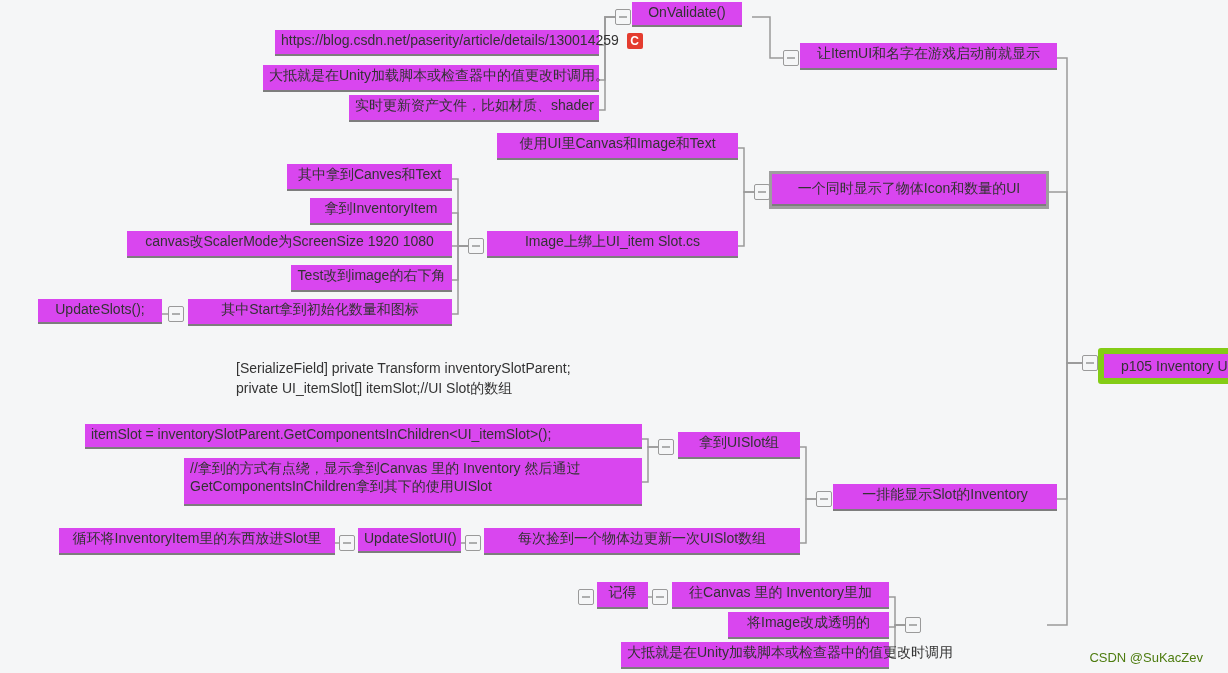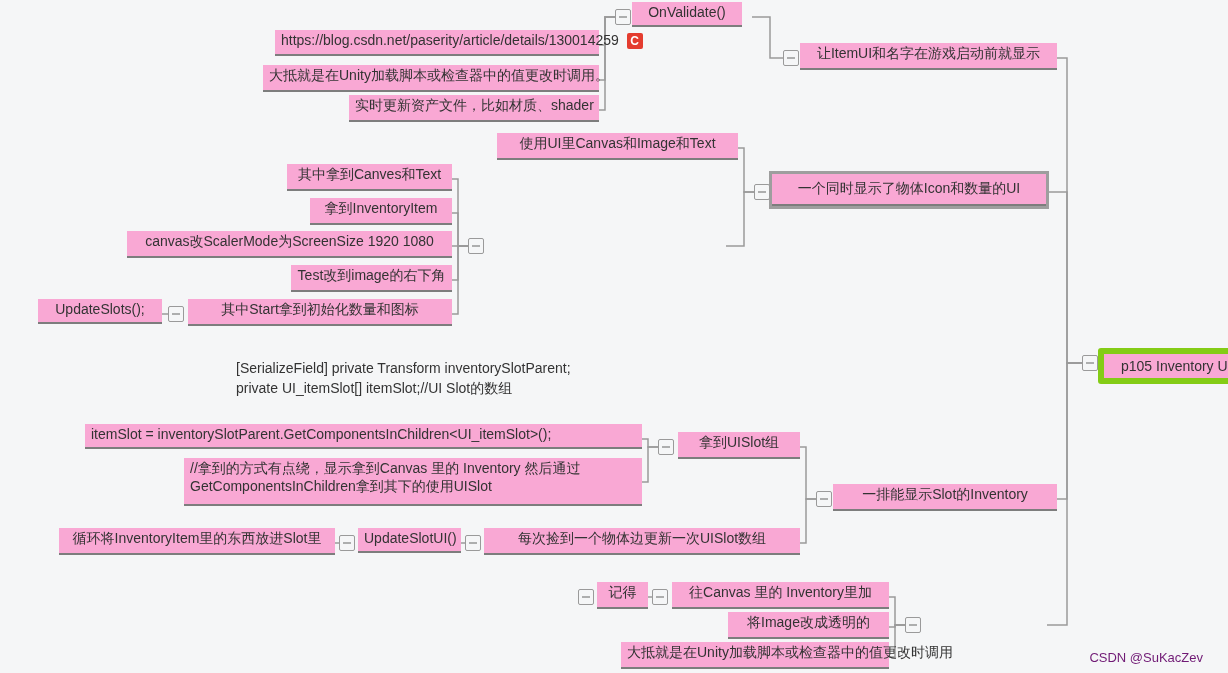--- a/index.html
+++ b/index.html
@@ -1,24 +1,24 @@
 <!DOCTYPE html>
 <html><head>
 <meta charset="utf-8">
 <style>
 html,body{margin:0;padding:0;width:1228px;height:673px;background:#f5f6f7;font-family:"Segoe UI","Microsoft YaHei",Arial,sans-serif;font-size:14px;color:#333;overflow:hidden}
 .stage{position:relative;width:1228px;height:673px}
 svg.lines{position:absolute;inset:0;width:1228px;height:673px;pointer-events:none}
-.node{position:absolute;background:#f9a8d4;border-bottom:2px solid #7d7d7d;padding:2px 6px 5px 6px;white-space:nowrap;text-align:center}
+.node{position:absolute;background:#d946ef;border-bottom:2px solid #7d7d7d;padding:2px 6px 5px 6px;white-space:nowrap;text-align:center}
 .tog{display:inline-block;width:14px;height:14px;border:1px solid #9a9a9a;border-radius:2px;background:#f5f6f7;position:absolute;top:50%;transform:translateY(-50%);cursor:pointer}
 .tog::before{content:"";position:absolute;left:3px;right:3px;top:50%;height:1px;background:#666;transform:translateY(-50%)}
 .sel{outline:3px solid #9e9e9e;outline-offset:0;border-radius:0}
 .root{border:6px solid #84cc16;border-radius:3px;padding:4px 17px}
 .icon-c{display:inline-block;width:16px;height:16px;background:#e43c2f;color:#fff;font-weight:bold;font-size:12px;line-height:16px;text-align:center;border-radius:2px;margin-left:4px;vertical-align:middle}
-.wm{position:absolute;right:25px;bottom:8px;color:#701a75;font-size:13px}
+.wm{position:absolute;right:25px;bottom:8px;color:#4d7c0f;font-size:13px}
 </style>
 </head>
 <body>
 
 <div class="stage">
 <svg class="lines">
   <path d="M1082 363 h-15 V58  h-20" stroke="#9a9a9a" fill="none" stroke-width="1.5"></path>
   <path d="M1082 363 h-15 V192 h-20" stroke="#9a9a9a" fill="none" stroke-width="1.5"></path>
   <path d="M1082 363 h-15 V499 h-20" stroke="#9a9a9a" fill="none" stroke-width="1.5"></path>
   <path d="M1082 363 h-15 V625 h-20" stroke="#9a9a9a" fill="none" stroke-width="1.5"></path>
@@ -53,20 +53,21 @@
 <span class="tog" style="left:783px;top:58px"></span>
 <div class="node" style="left:632px;top:2px;width:98px"><span>OnValidate()</span></div>
 <span class="tog" style="left:615px;top:17px"></span>
 <div class="node" style="left:275px;top:30px;width:312px;text-align:left"><span>https://blog.csdn.net/paserity/article/details/130014259</span> <span class="icon-c">C</span></div>
 <div class="node" style="left:263px;top:65px;width:324px"><span>大抵就是在Unity加载脚本或检查器中的值更改时调用。</span></div>
 <div class="node" style="left:349px;top:95px;width:238px"><span>实时更新资产文件，比如材质、shader</span></div>
 
 <div class="node sel" style="left:772px;top:174px;width:258px;padding:6px 8px"><span>一个同时显示了物体Icon和数量的UI</span></div>
 <span class="tog" style="left:754px;top:192px"></span>
 <div class="node" style="left:497px;top:133px;width:229px"><span>使用UI里Canvas和Image和Text</span></div>
+<div class="node" style="left:487px;top:231px;width:239px"><span>Image上绑上UI_item Slot.cs</span></div>
 <span class="tog" style="left:468px;top:246px"></span>
 <div class="node" style="left:287px;top:164px;width:153px"><span>其中拿到Canves和Text</span></div>
 <div class="node" style="left:310px;top:198px;width:130px"><span>拿到InventoryItem</span></div>
 <div class="node" style="left:127px;top:231px;width:313px"><span>canvas改ScalerMode为ScreenSize 1920 1080</span></div>
 <div class="node" style="left:291px;top:265px;width:149px"><span>Test改到image的右下角</span></div>
 <div class="node" style="left:188px;top:299px;width:252px"><span>其中Start拿到初始化数量和图标</span></div>
 <span class="tog" style="left:168px;top:314px"></span>
 <div class="node" style="left:38px;top:299px;width:112px"><span>UpdateSlots();</span></div>
 
 <div class="node" style="left:833px;top:484px;width:212px"><span>一排能显示Slot的Inventory</span></div>

